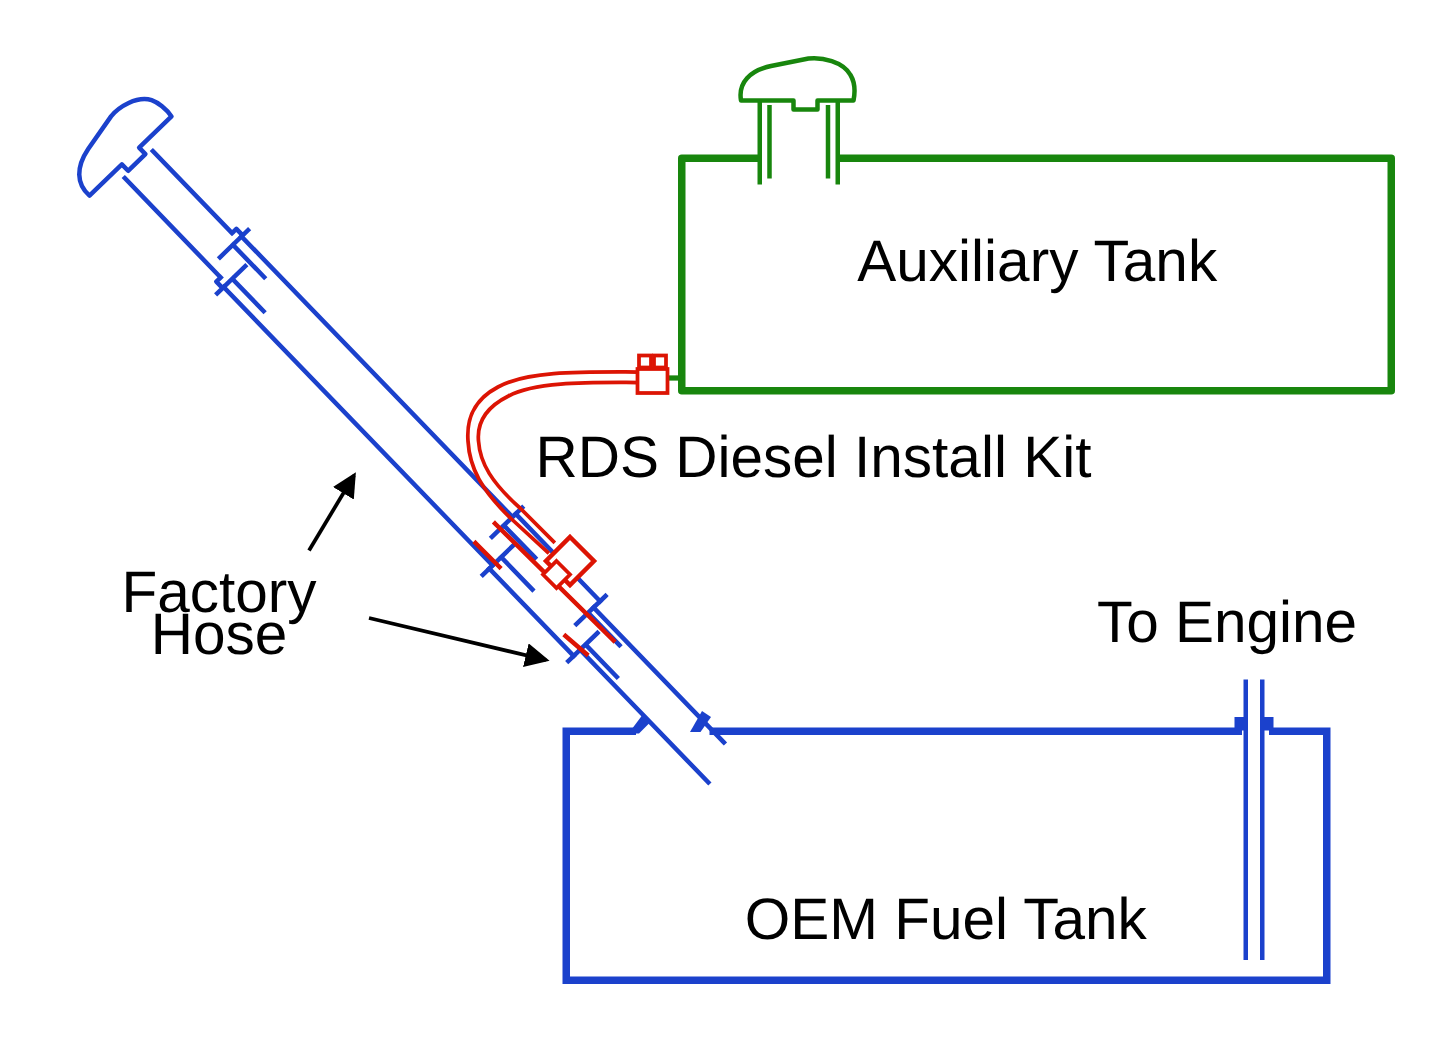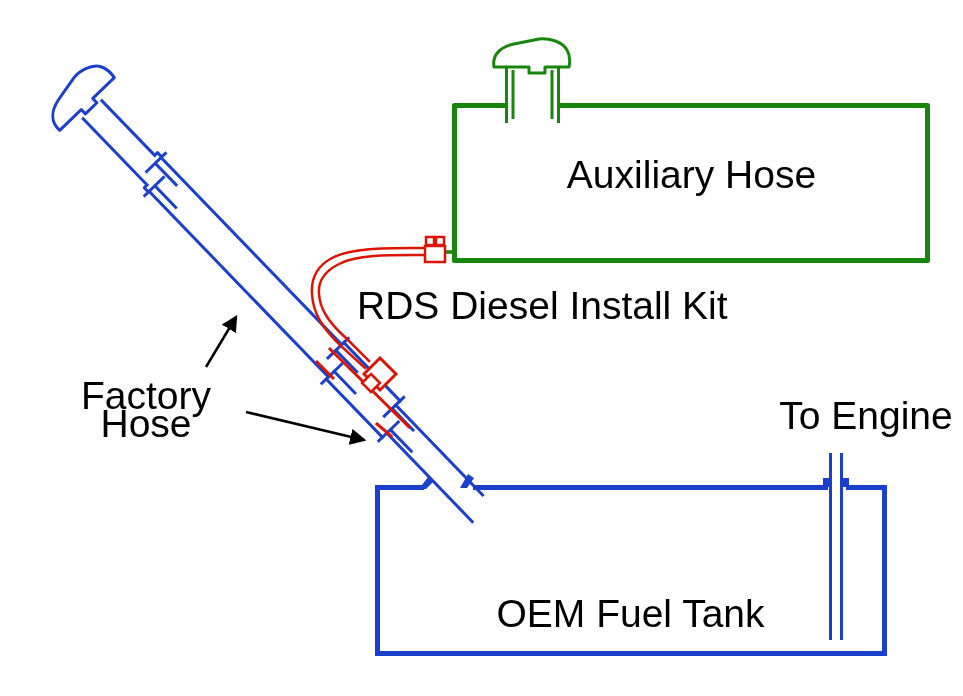--- a/index.html
+++ b/index.html
@@ -94,24 +94,24 @@
         <rect x="436" y="237" width="8" height="8"></rect>
       </g>
     </g>
 
     <g stroke="#000" stroke-width="2.5" fill="none">
       <line x1="206" y1="367" x2="236" y2="317" marker-end="url(#ah)"></line>
       <line x1="246" y1="412" x2="364" y2="440" marker-end="url(#ah)"></line>
     </g>
   </svg>
 
-  <div class="lbl center" style="left:455px;top:154px;width:473px">Auxiliary Hose</div>
+  <div class="lbl center" style="left:455px;top:154px;width:473px">Auxiliary Tank</div>
 
   <div class="lbl" style="left:357px;top:285px">RDS Diesel Install Kit</div>
 
   <div class="lbl center" style="left:46px;top:375px;width:200px">Factory</div>
   <div class="lbl center" style="left:46px;top:403px;width:200px">Hose</div>
 
-  <div class="lbl center" style="left:768px;top:395px;width:196px">To Engine</div>
+  <div class="lbl center" style="left:720px;top:395px;width:196px">To Engine</div>
 
   <div class="lbl center" style="left:377px;top:593px;width:507px">OEM Fuel Tank</div>
 
 </div>
 
 </body></html>

